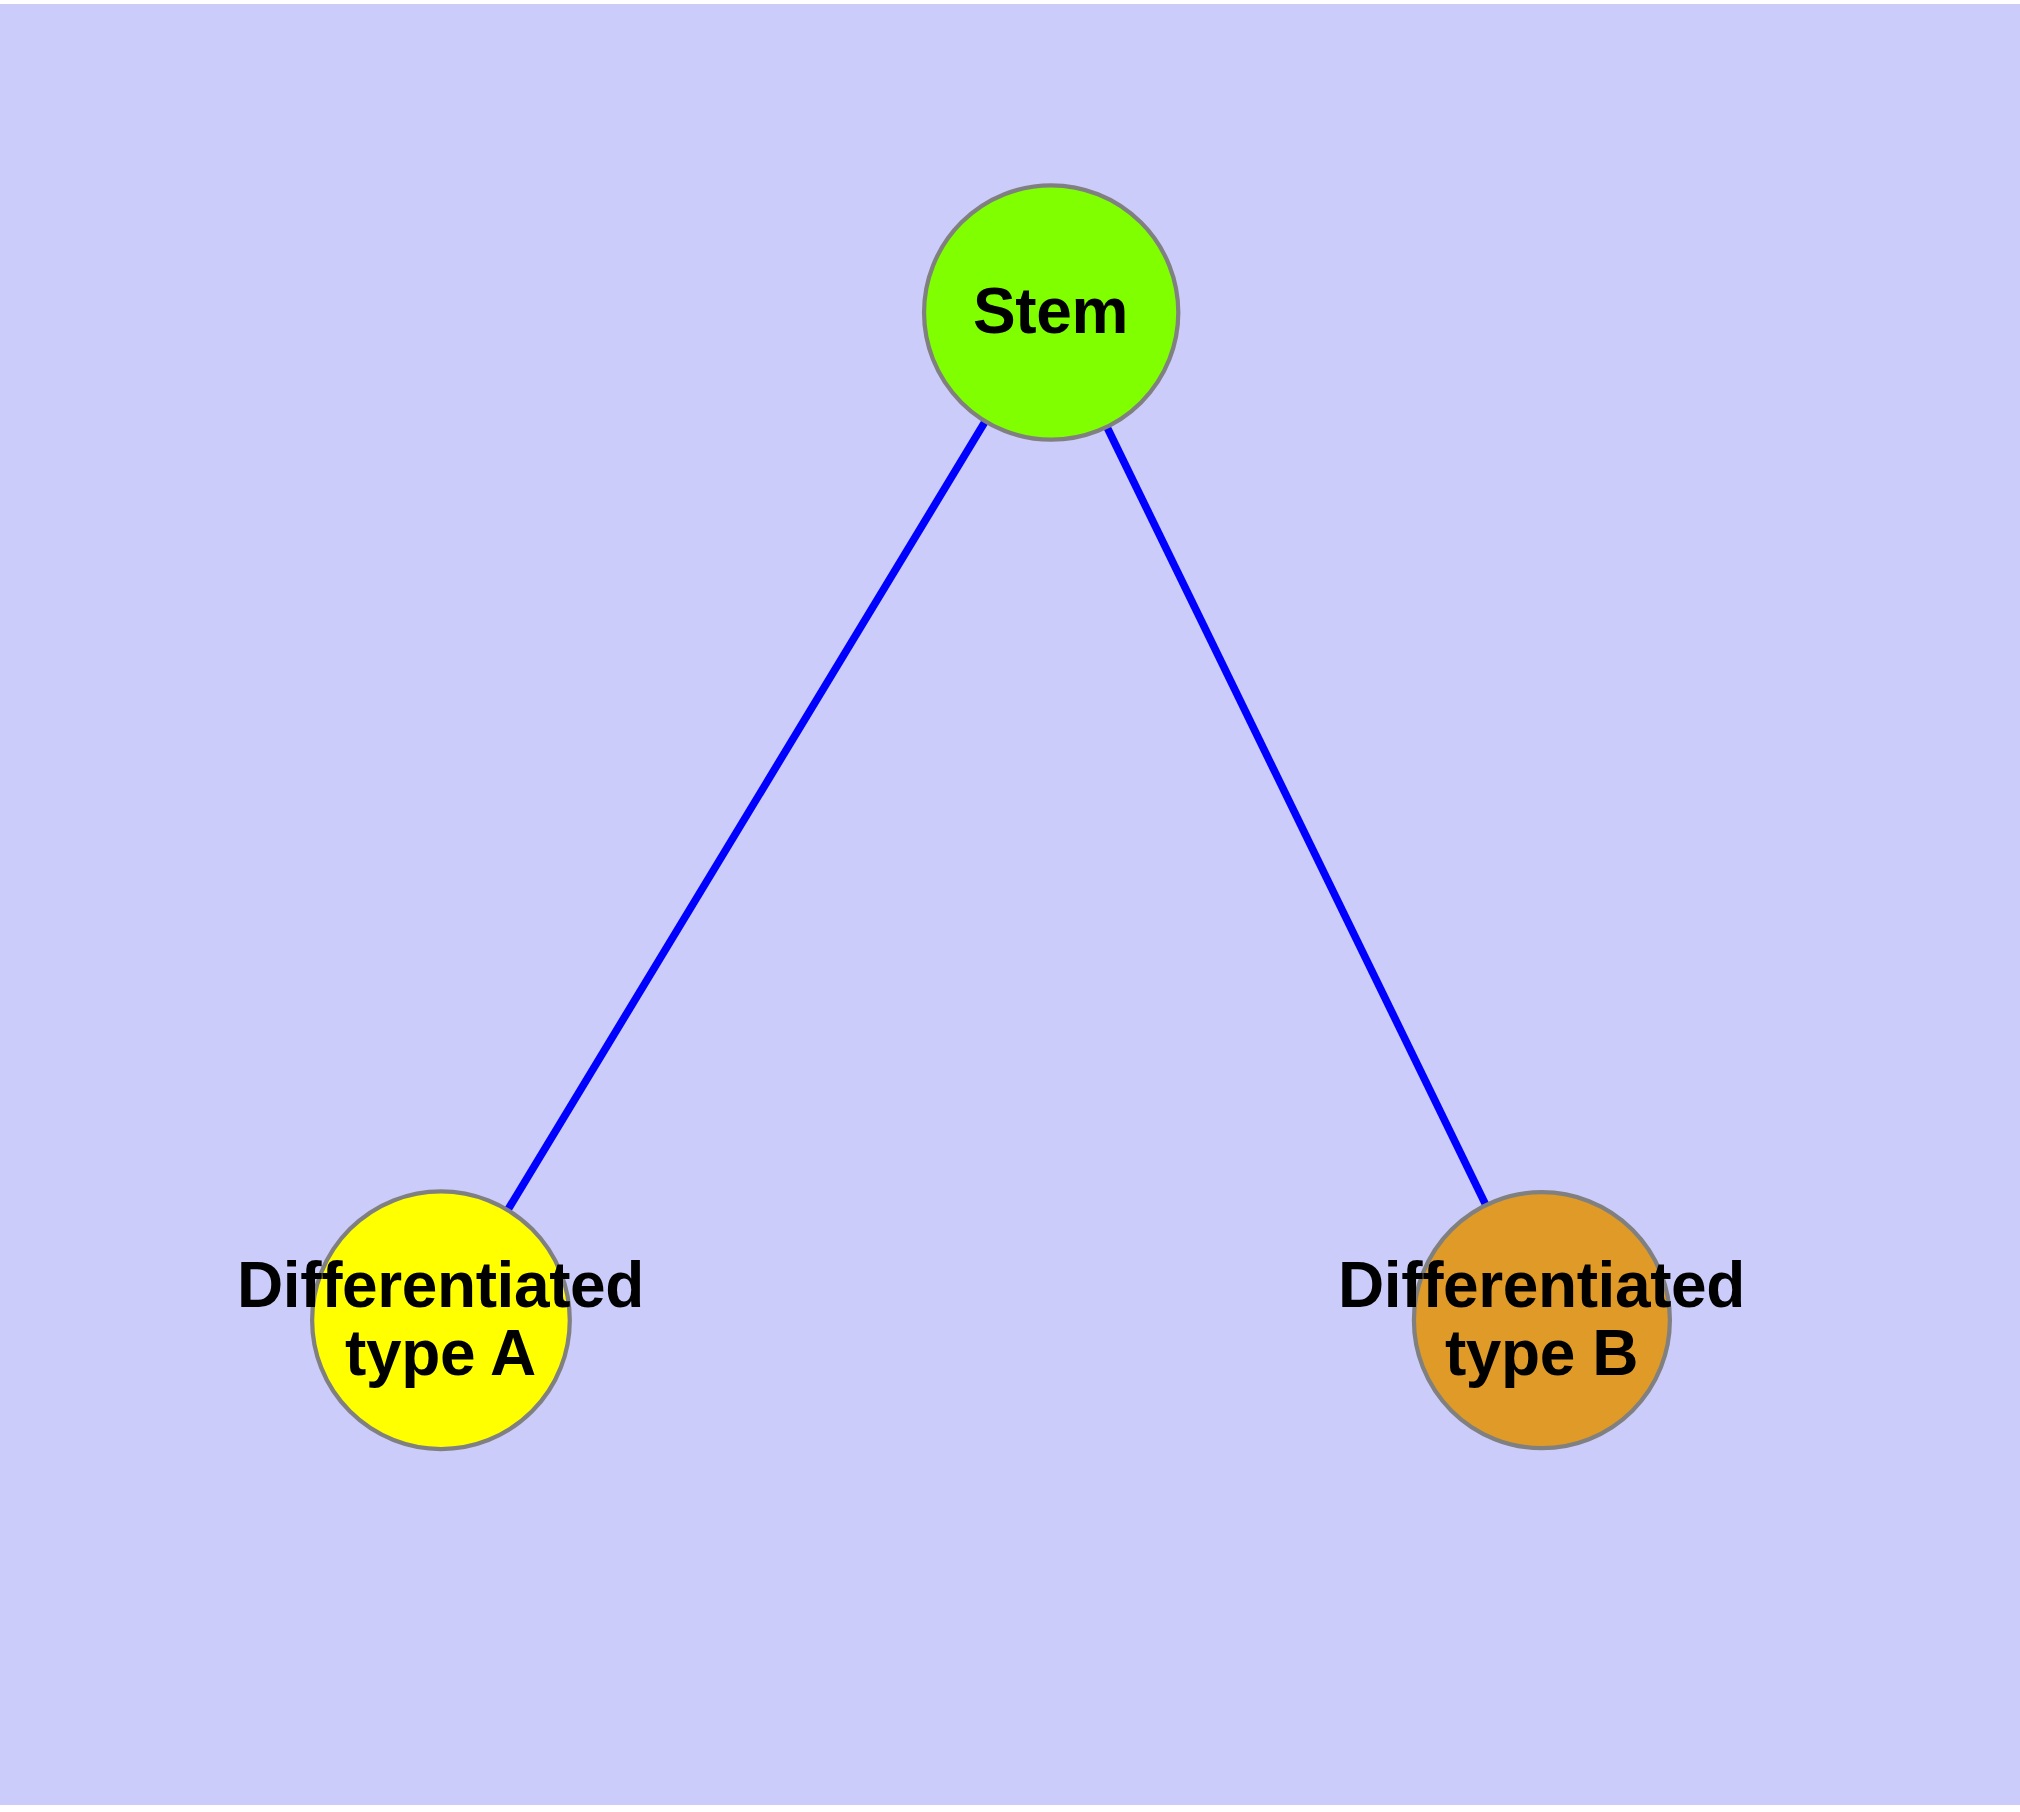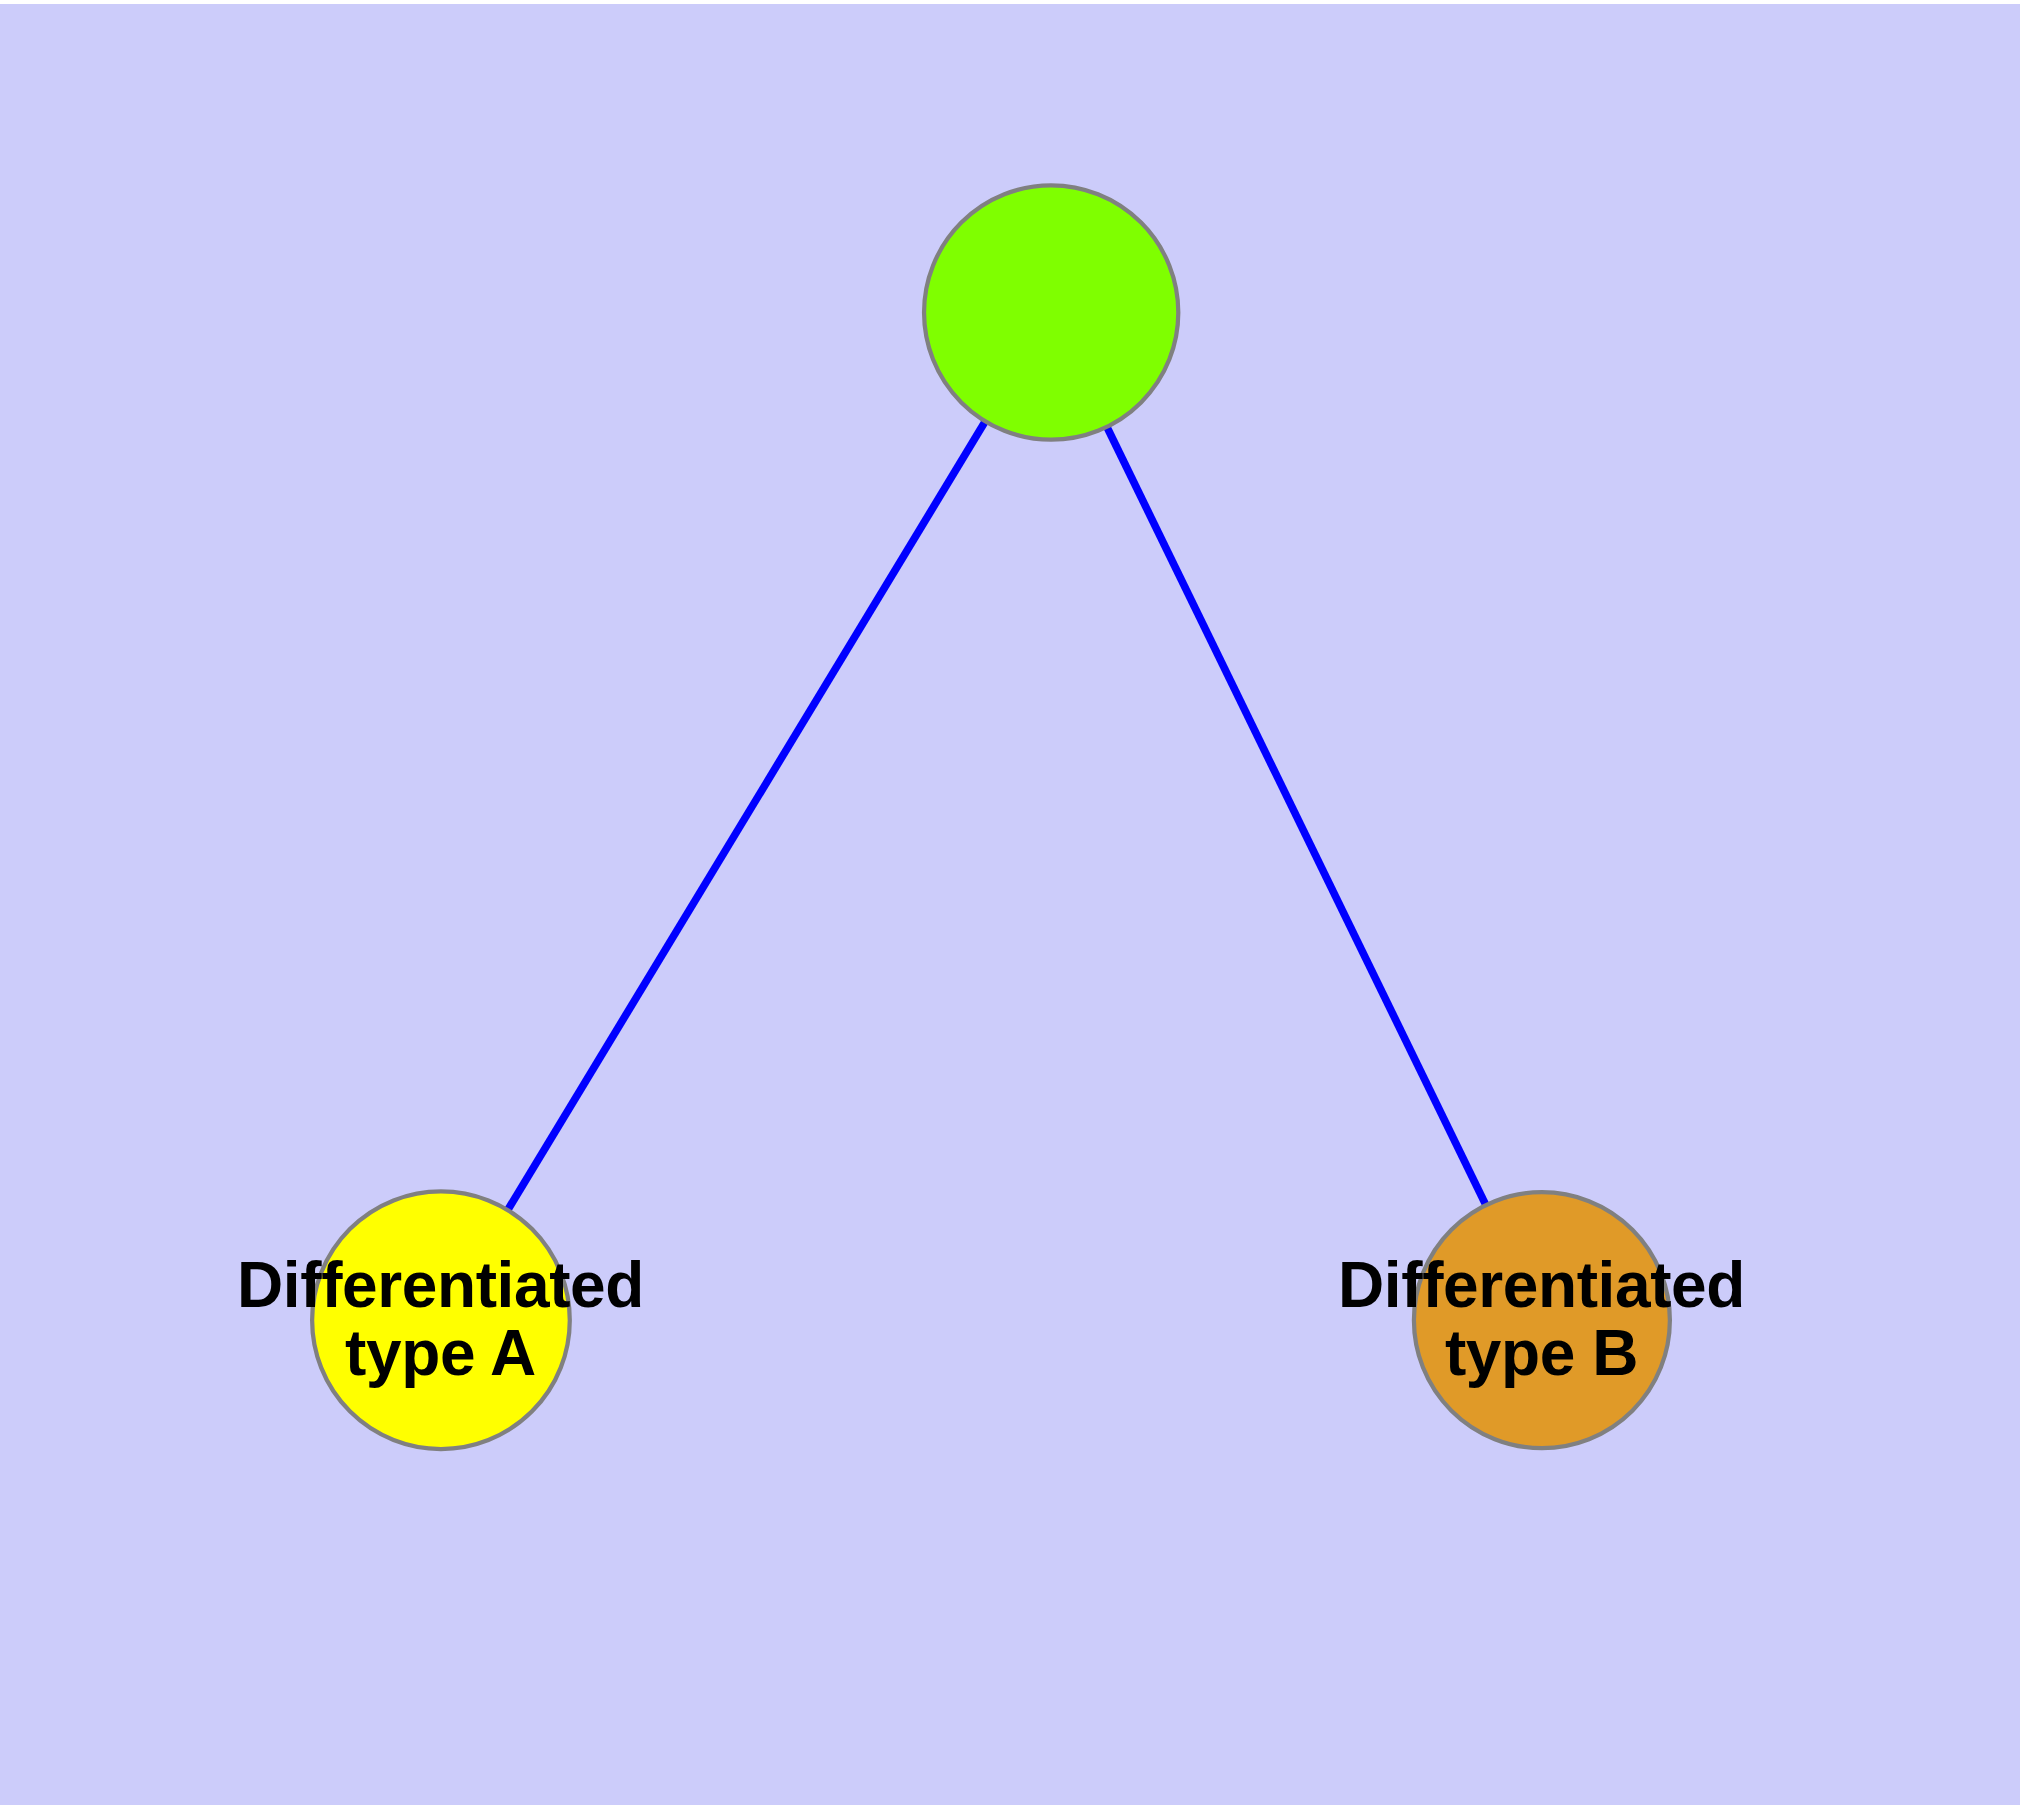--- a/index.html
+++ b/index.html
@@ -69,19 +69,20 @@
       <line class="edge-line" x1="1164.3745117051237" y1="488.8870910869555" x2="596.6614538879568" y2="1426.4021268433603" stroke="#0000ff"></line>
       <line class="edge-line" x1="1303.9206573752892" y1="495.2636642818982" x2="1754.641529902962" y2="1420.8372695243902" stroke="#0000ff"></line>
     </g>
     <g>
       <circle class="node-circle" cx="1240" cy="364" r="150" fill="#7fff00" stroke="#808080"></circle>
       <circle class="node-circle" cx="520" cy="1553" r="152" fill="#ffff00" stroke="#808080"></circle>
       <circle class="node-circle" cx="1819" cy="1553" r="151" fill="#e09a28" stroke="#808080"></circle>
     </g>
   </svg>
 
+  <div class="node-label label-stem" style="left: 542px; width: 1017px; top: 274px;">Stem</div>
   <div class="node-label label-leaf" style="left: -68px; width: 1017px; top: 1248px;">Differentiated
 type A</div>
   <div class="node-label label-leaf" style="left: 1033px; width: 1017px; top: 1248px;">Differentiated
 type B</div>
 
 </div>
 
 
 </body></html>

